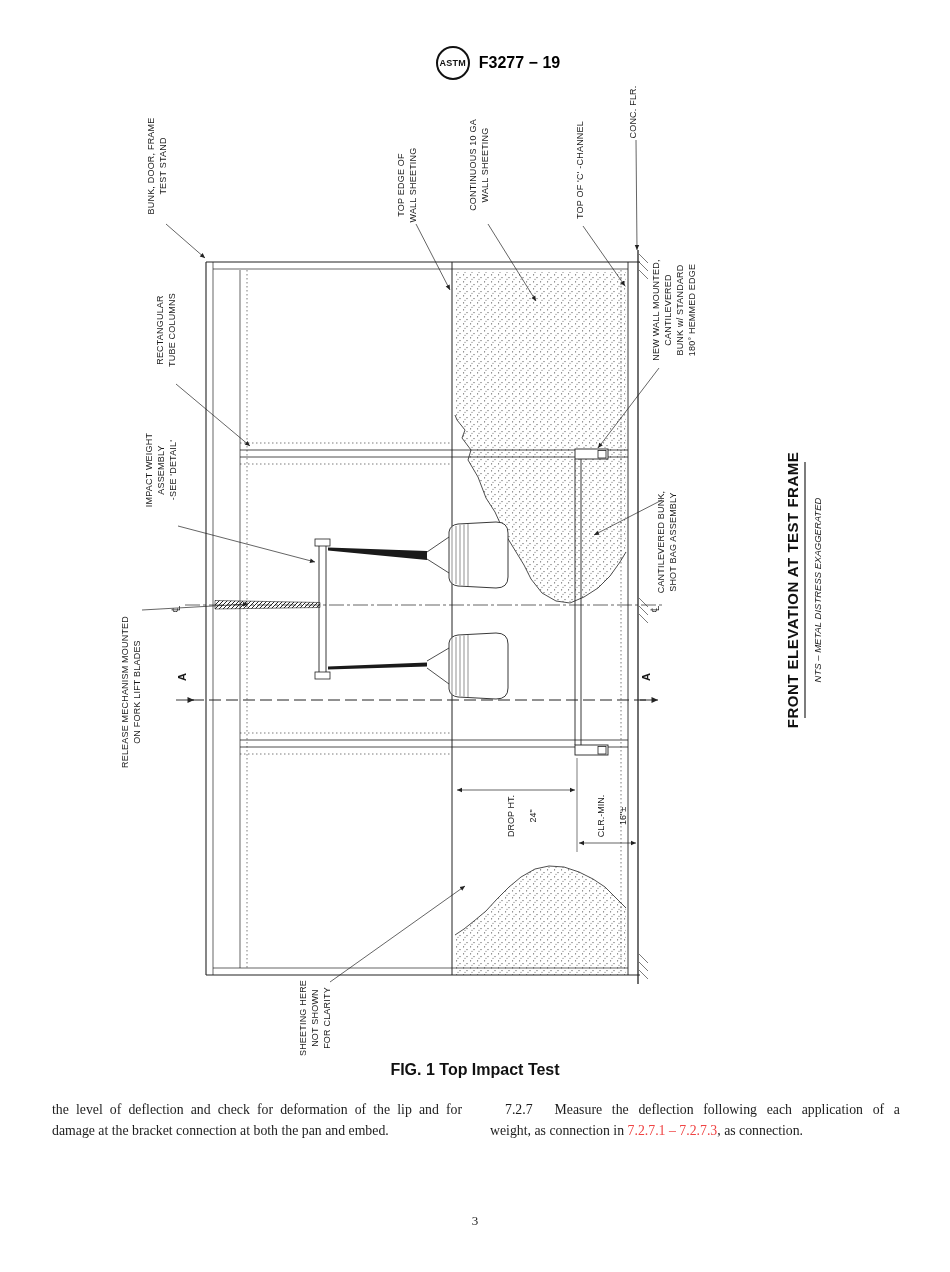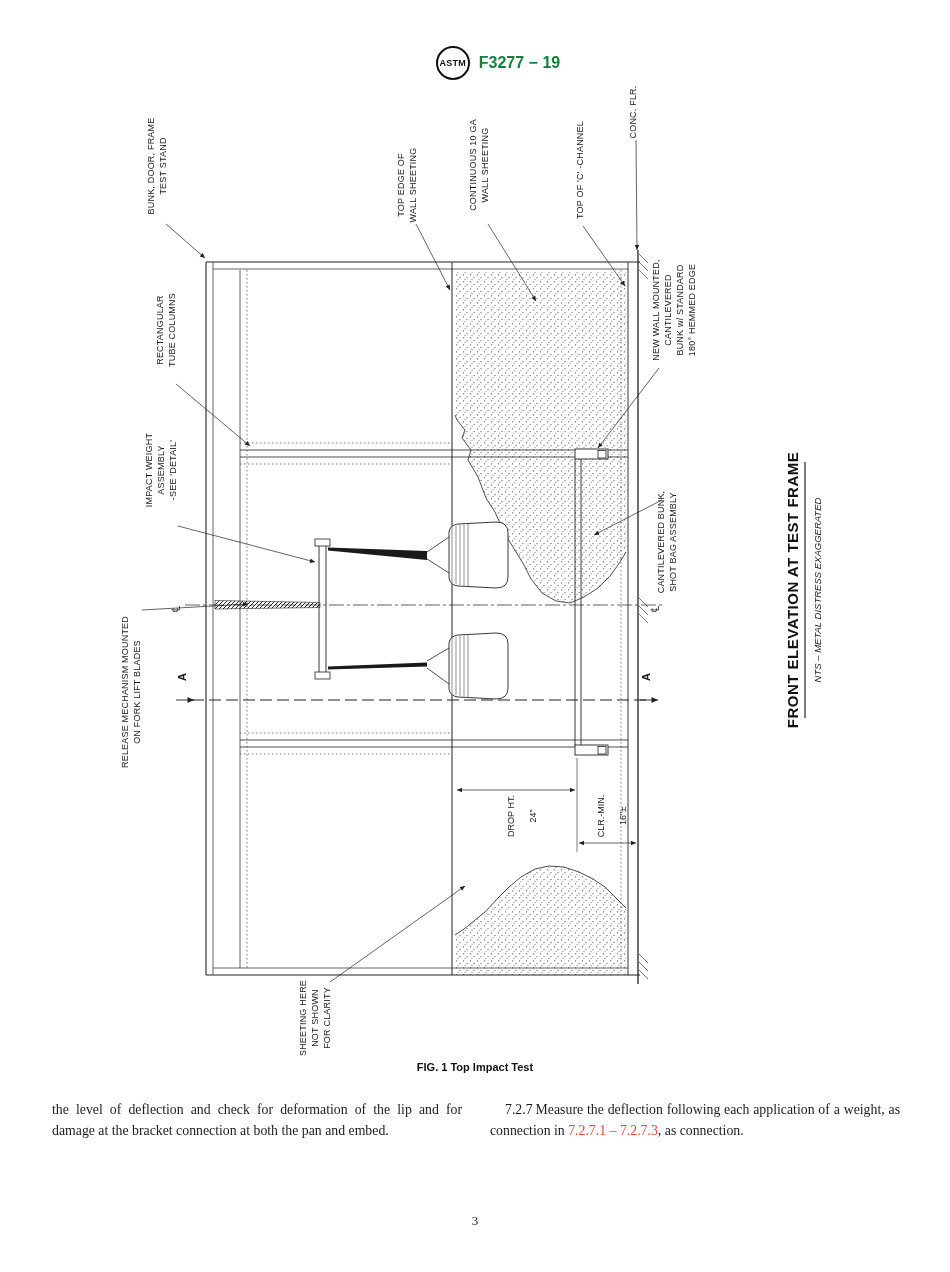--- a/index.html
+++ b/index.html
@@ -5,38 +5,38 @@
   html,body{margin:0;padding:0;background:#e8e8e8;}
   .page{position:relative;width:950px;height:1272px;background:#ffffff;margin:0 auto;
         font-family:"Liberation Serif", serif;color:#1c1c1c;overflow:hidden;}
   
   .hdr{position:absolute;top:46px;left:0;width:100%;display:flex;justify-content:center;
        align-items:center;gap:9px;margin-left:23px;}
   .astm-seal{width:34px;height:34px;border:2.4px solid #111;border-radius:50%;
        display:flex;align-items:center;justify-content:center;
        font-family:"Liberation Sans",sans-serif;font-weight:bold;font-size:9px;
        letter-spacing:.3px;color:#111;box-sizing:border-box;}
-  .designation{font-family:"Liberation Sans",sans-serif;font-weight:bold;font-size:16px;color:#15803d;}
+  .designation{font-family:"Liberation Sans",sans-serif;font-weight:bold;font-size:16px;color:#000000;}
   
   .figure-svg{position:absolute;top:85px;left:0;}
   .lbl{font-family:"Liberation Sans",sans-serif;font-size:9px;fill:#1a1a1a;letter-spacing:.2px;}
   .lbl-dim{font-family:"Liberation Sans",sans-serif;font-size:9px;fill:#1a1a1a;}
   .lbl-sec{font-family:"Liberation Sans",sans-serif;font-size:11px;font-weight:bold;fill:#1a1a1a;}
   .lbl-cl{font-family:"Liberation Serif",serif;font-size:12px;fill:#1a1a1a;}
   .fig-title{font-family:"Liberation Sans",sans-serif;font-size:15px;font-weight:bold;
        letter-spacing:.5px;fill:#111;}
   .fig-sub{font-family:"Liberation Sans",sans-serif;font-size:9.5px;font-style:italic;fill:#1a1a1a;}
   .caption{position:absolute;top:1061px;left:0;width:100%;text-align:center;
-       font-family:"Liberation Sans",sans-serif;font-weight:bold;font-size:11px;color:#111;}
+       font-family:"Liberation Sans",sans-serif;font-weight:bold;font-size:16px;color:#111;}
   
   .col{position:absolute;top:1100px;width:410px;font-size:13.8px;line-height:1.5;
        text-align:justify;margin:0;}
   .col-left{left:52px;}
   .col-right{left:490px;text-indent:15px;}
-  .secnum{margin-right:3px;}
+  .secnum{margin-right:22px;}
   .ref{color:#ef4444;cursor:pointer;}
   .footer{position:absolute;top:1213px;left:0;width:100%;text-align:center;font-size:13px;}
 </style>
 </head>
 <body>
 
 <div class="page">
 
   <div class="hdr">
     <div class="astm-seal">ASTM</div>

